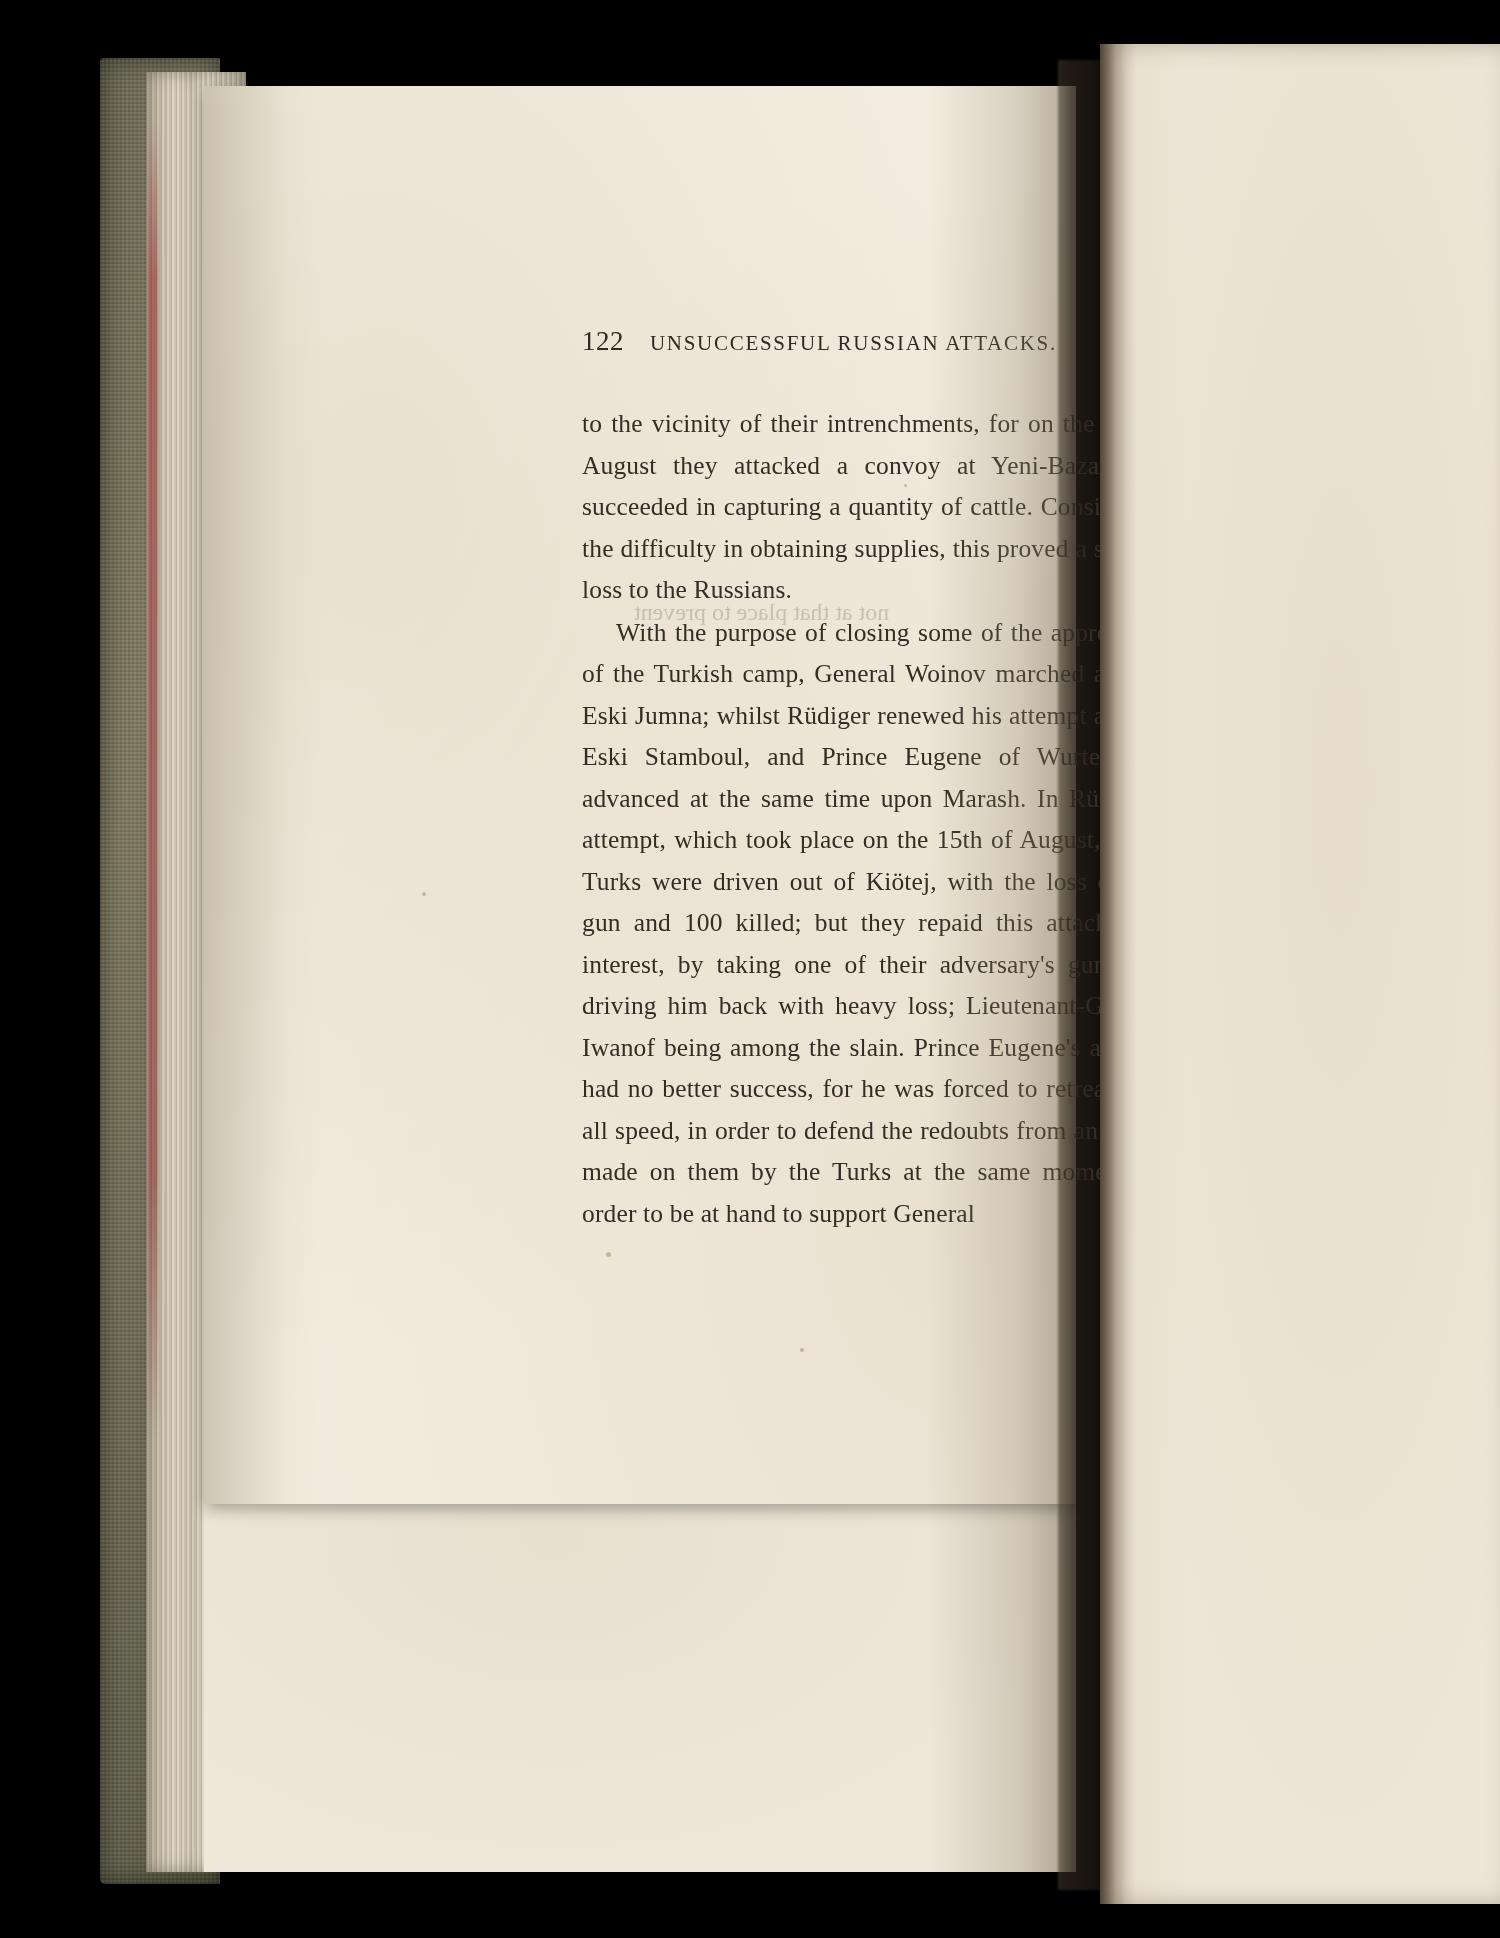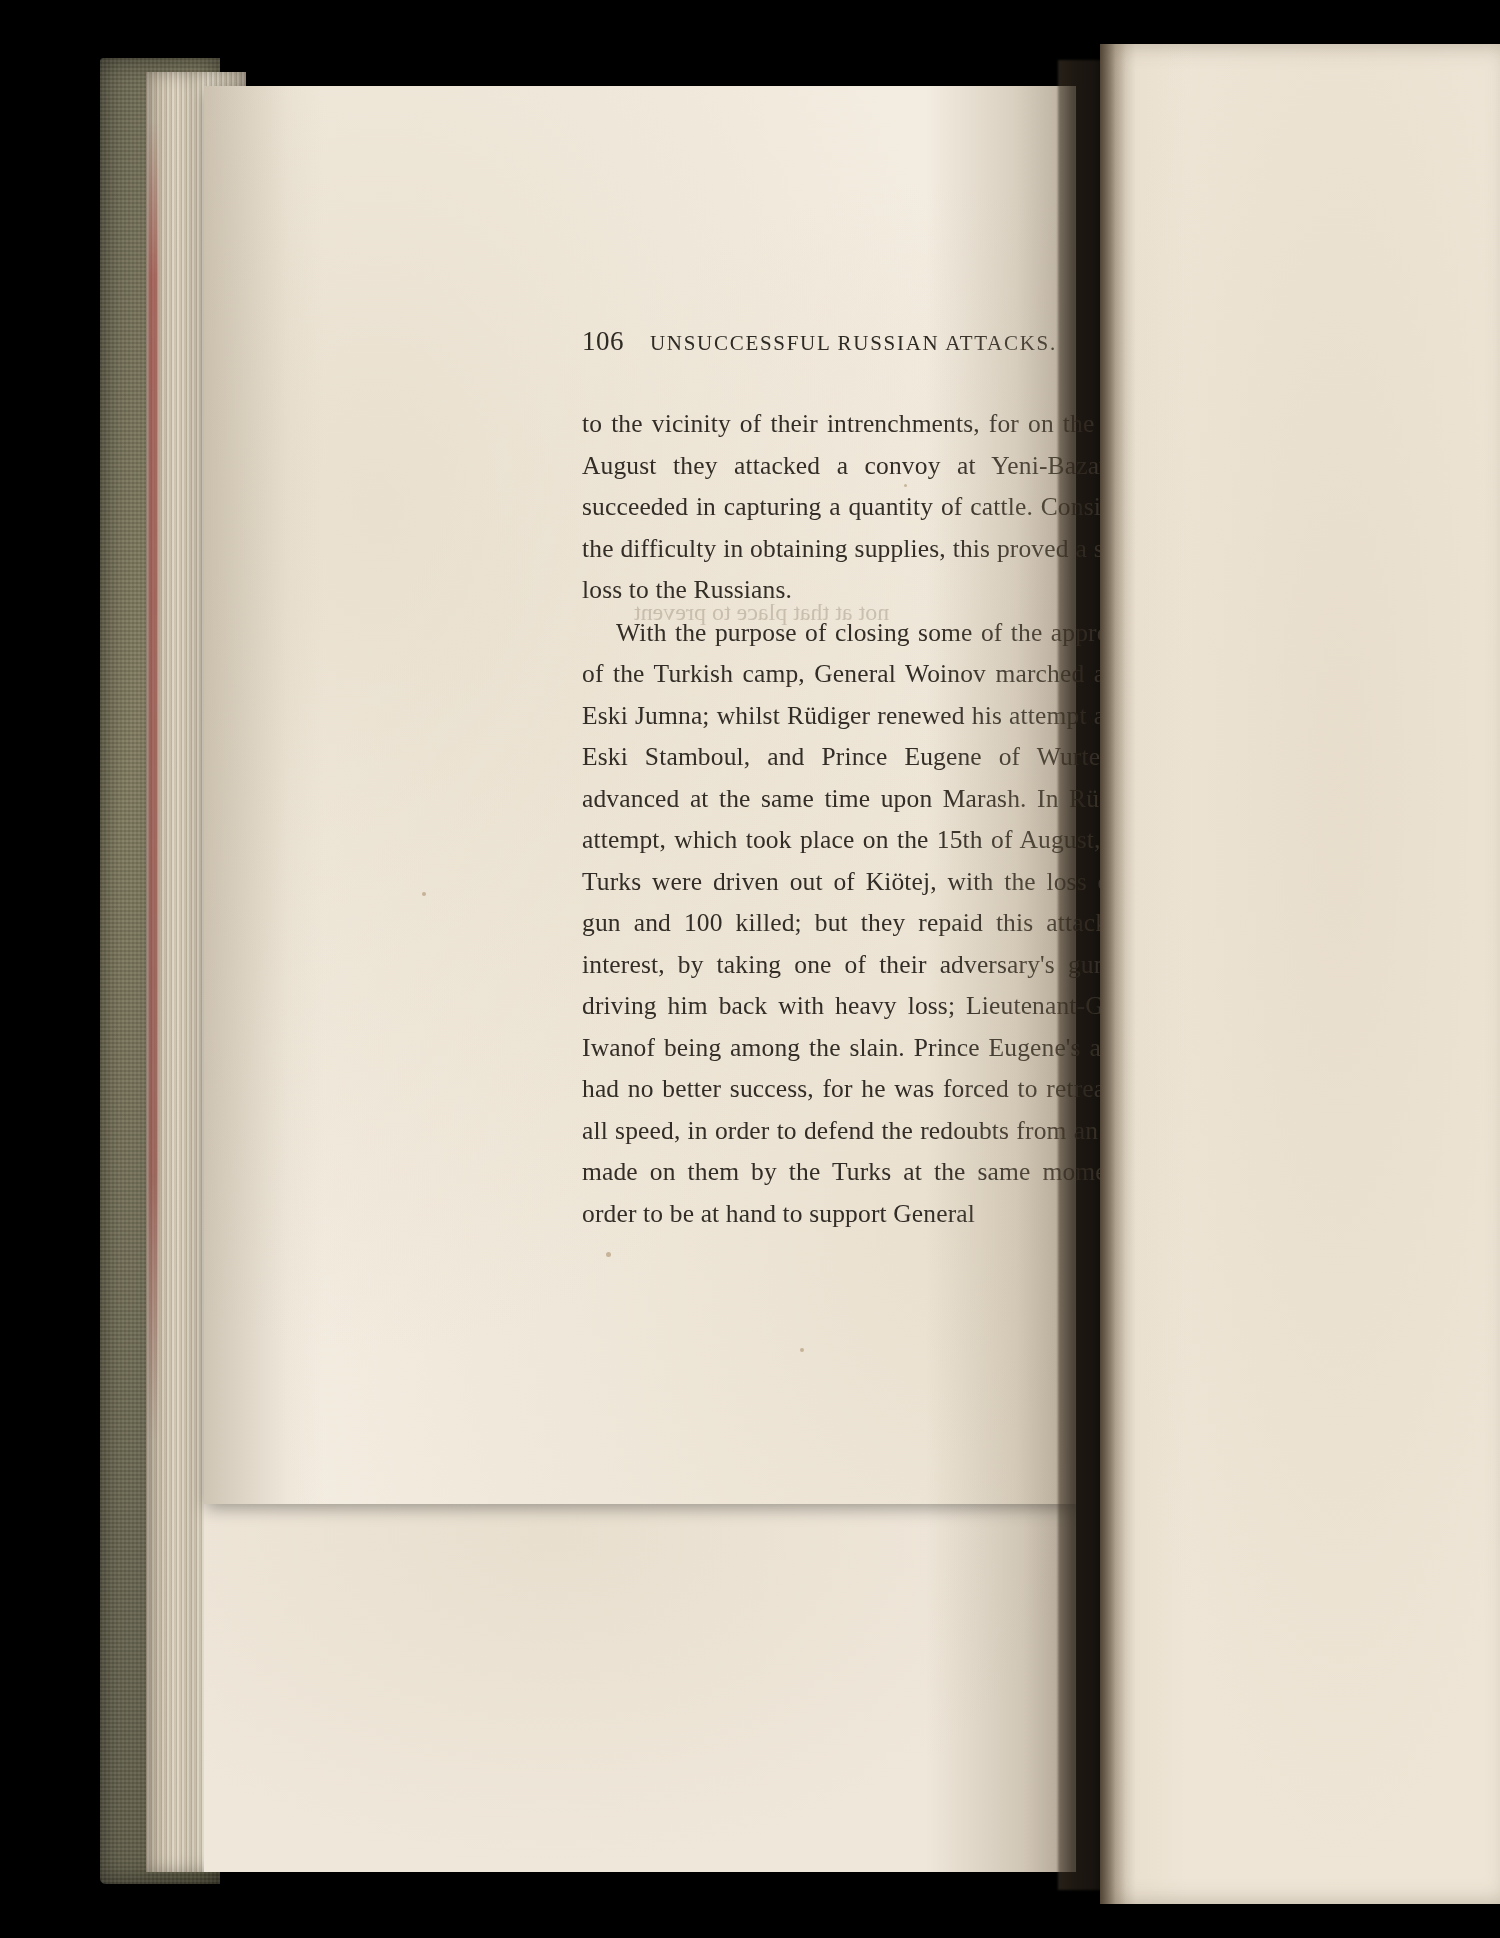--- a/index.html
+++ b/index.html
@@ -229,21 +229,21 @@
 
   <div class="cover-board"></div>
   <div class="page-edges"></div>
   <div class="edge-red"></div>
 
   <div class="page-left-lower"></div>
   <div class="page-left">
 
     <div class="text-col">
       <div class="running-head">
-        <span class="folio">106</span>
+        <span class="folio">122</span>
         <span class="head-title">UNSUCCESSFUL RUSSIAN ATTACKS.</span>
       </div>
 
       <p class="body">to the vicinity of their intrenchments, for on the 8th of August they attacked a convoy at Yeni-Bazar, and succeeded in capturing a quantity of cattle. Considering the difficulty in obtaining supplies, this proved a serious loss to the Russians.</p>
       <p class="body indent">With the purpose of closing some of the approaches of the Turkish camp, General Woinov marched against Eski Jumna; whilst Rüdiger renewed his attempt against Eski Stamboul, and Prince Eugene of Wurtemburg advanced at the same time upon Marash. In Rüdiger's attempt, which took place on the 15th of August, 3,000 Turks were driven out of Kiötej, with the loss of one gun and 100 killed; but they repaid this attack with interest, by taking one of their adversary's guns and driving him back with heavy loss; Lieutenant-General Iwanof being among the slain. Prince Eugene's attempt had no better success, for he was forced to retreat with all speed, in order to defend the redoubts from an attack made on them by the Turks at the same moment. In order to be at hand to support General</p>
     </div>
 
     <div class="showthrough">not at that place to prevent</div>
 
     <div class="speck" style="left:402px; top:1166px; width:5px; height:5px;"></div>

